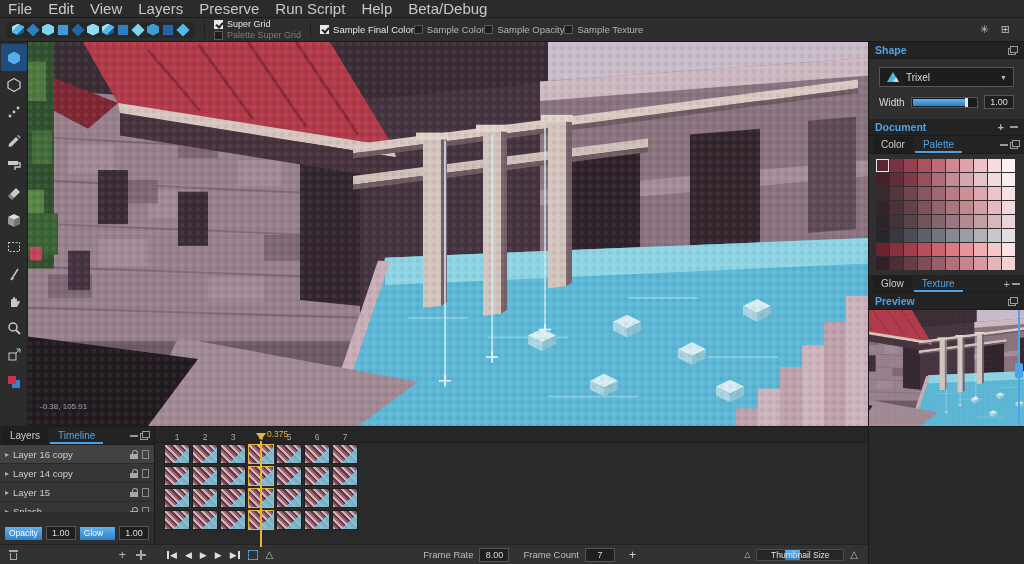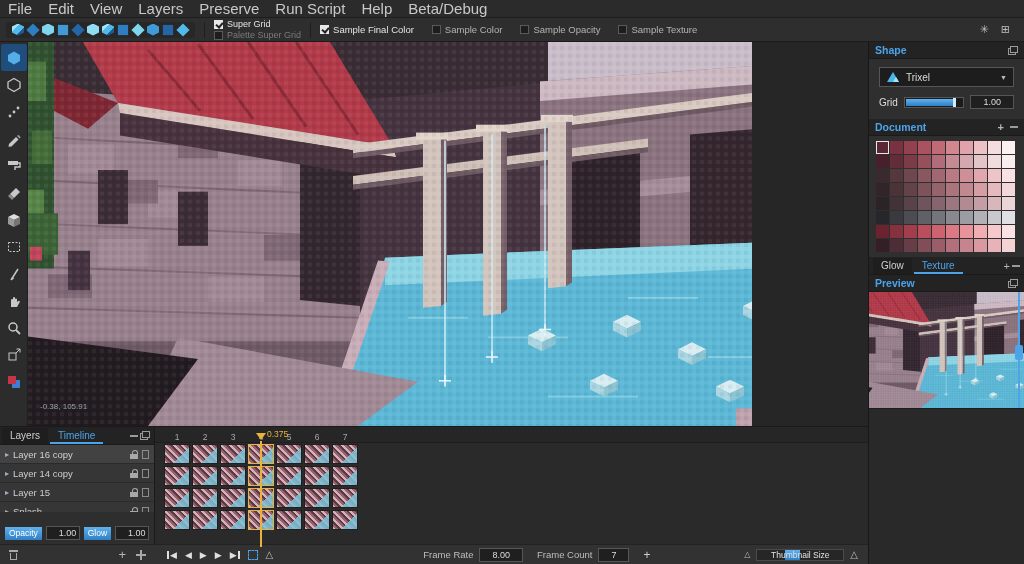--- a/index.html
+++ b/index.html
@@ -22,32 +22,32 @@
   .preset.square { transform:scale(.85); }
   .vsep { width:1px; height:16px; background:#1e1e1e; margin:0 9px; }
   .chk { display:flex; align-items:center; gap:4px; font-size:9.5px; color:#b4b4b4; white-space:nowrap; cursor:default; }
   .chk .box { width:9px; height:9px; background:#1d1d1d; border:1px solid #5a5a5a; position:relative; flex:0 0 auto; }
   .chk.on .box { background:#e8e8e8; border-color:#e8e8e8; }
   .chk.on .box::after { content:""; position:absolute; left:2px; top:0px; width:3px; height:5px; border:solid #222; border-width:0 2px 2px 0; transform:rotate(40deg); }
   .chk.on { color:#e4e4e4; }
   .chk.dim { color:#7a7a7a; }
   .gridstack { display:flex; flex-direction:column; gap:1px; }
   .gridstack .chk { font-size:9px; }
-  .samples { display:flex; gap:18px; align-items:center; }
+  .samples { display:flex; align-items:center; }
   .tb-right { margin-left:auto; display:flex; gap:12px; align-items:center; padding-right:8px; }
   .tb-right .gl { font-size:11px; color:#bdbdbd; }
 
   
   .toolstrip { position:absolute; left:0; top:42px; width:28px; height:384px; background:#2c2c2c; border-right:1px solid #202020; display:flex; flex-direction:column; align-items:center; padding-top:2px; }
   .tool { width:26px; height:27px; display:flex; align-items:center; justify-content:center; border-radius:2px; }
   .tool.active { background:#1f4e7d; }
   .tool svg { display:block; }
 
   
-  .canvas { position:absolute; left:28px; top:42px; width:724px; height:384px; background:#6e5a66; overflow:hidden; }
+  .canvas { position:absolute; left:28px; top:42px; width:840px; height:384px; background:#6e5a66; overflow:hidden; }
   .canvas-status { position:absolute; left:12px; bottom:14px; font-size:8px; line-height:10px; color:#97a0aa; }
 
   
   .rpanel { position:absolute; left:868px; top:42px; width:156px; height:522px; background:#2f2f2f; border-left:1px solid #181818; display:flex; flex-direction:column; }
   .phead { height:17px; display:flex; align-items:center; padding:0 6px; background:#232323; color:#4da3e8; font-size:10.5px; font-weight:bold; border-bottom:1px solid #1a1a1a; gap:6px; }
   .phead .sp { flex:1; }
   .ptabs { height:18px; display:flex; align-items:center; background:#232323; padding:0 4px; gap:2px; border-bottom:1px solid #1a1a1a; }
   .ptab { font-size:10px; color:#cfcfcf; padding:2px 8px 3px; background:#1e1e1e; }
   .ptab.blue { background:transparent; color:#4da3e8; border-bottom:2px solid #4da3e8; padding-bottom:1px; }
   .ic-minus { width:8px; height:2px; background:#9a9a9a; display:inline-block; }
@@ -55,21 +55,21 @@
   .ic-float { position:relative; width:10px; height:9px; display:inline-block; }
   .ic-float::before { content:""; position:absolute; left:0; bottom:0; width:6px; height:5px; border:1px solid #9a9a9a; }
   .ic-float::after { content:""; position:absolute; right:0; top:0; width:6px; height:5px; border:1px solid #9a9a9a; background:#232323; }
   .dropdown { display:flex; align-items:center; gap:6px; background:#1d1d1d; border:1px solid #565656; height:20px; padding:0 6px; margin:8px 10px 6px; color:#dcdcdc; font-size:10px; }
   .dropdown .caret { margin-left:auto; font-size:7px; color:#bbb; }
   .widthrow { display:flex; align-items:center; gap:6px; padding:2px 10px 10px; }
   .widthrow .wlabel { font-size:10px; color:#ddd; }
   .slider { flex:1; height:11px; background:#1b1b1b; border:1px solid #565656; position:relative; }
   .slider .fill { position:absolute; left:1px; top:1px; bottom:1px; background:linear-gradient(#5fb2ee,#2f7fc5); }
   .slider .handle { position:absolute; top:0; bottom:0; width:3px; background:#d4e9fa; }
-  .valbox { background:#1f1f1f; border:1px solid #565656; color:#ddd; font-size:9px; padding:1px 12px; min-width:30px; text-align:center; }
+  .valbox { background:#1f1f1f; border:1px solid #565656; color:#ddd; font-size:9px; padding:1px 5px; min-width:30px; text-align:center; }
   .palette-grid { display:grid; grid-template-columns:repeat(10,13px); gap:1px; padding:5px 7px; }
   .swatch { width:13px; height:13px; display:inline-block; }
   .swatch.sel { outline:1px solid #e8e8e8; outline-offset:-1px; }
   .autofill { display:flex; align-items:center; height:18px; padding:0 8px; gap:6px; border-top:1px solid #262626; }
   .autofill .icons { margin-left:auto; display:flex; gap:8px; align-items:center; }
   .gear { font-size:11px; color:#b5b5b5; line-height:10px; }
   .ic-trash { position:relative; width:9px; height:10px; display:inline-block; }
   .ic-trash::before { content:""; position:absolute; top:3px; left:1px; right:1px; bottom:0; border:1px solid #a8a8a8; border-top:none; }
   .ic-trash::after { content:""; position:absolute; top:0; left:0; right:0; height:2px; background:#a8a8a8; }
   .preview-wrap { position:relative; width:156px; height:116px; background:#1c1c1c; overflow:hidden; }
@@ -415,32 +415,39 @@
     </div>
     <div class="dropdown">
       <svg width="14" height="14" viewBox="0 0 14 14">
           <polygon points="1,12 7,2 13,12" fill="#4db6e8"></polygon>
           <polygon points="7,12 10,7 13,12" fill="#a8e2f5"></polygon>
         </svg>
       <span>Trixel</span>
       <span class="caret">▼</span>
     </div>
     <div class="widthrow">
-      <span class="wlabel">Grid</span>
+      <span class="wlabel">Width</span>
       <span class="slider">
         <span class="fill" id="width-fill" style="width: 85%;"></span>
         <span class="handle" id="width-handle" style="left: calc(85% - 2px);"></span>
       </span>
       <span class="valbox">1.00</span>
     </div>
     <div class="phead">
       <span>Document</span>
       <span class="sp"></span>
       <span class="ic-plus">+</span>
       <span class="ic-minus"></span>
+    </div>
+    <div class="ptabs">
+      <span class="ptab">Color</span>
+      <span class="ptab blue">Palette</span>
+      <span class="sp" style="flex:1"></span>
+      <span class="ic-minus"></span>
+      <span class="ic-float"></span>
     </div>
     <div class="palette-grid" id="palette-grid">
         <span class="swatch sel" style="background:#5c2735"></span>
         <span class="swatch " style="background:#7a3242"></span>
         <span class="swatch " style="background:#93404f"></span>
         <span class="swatch " style="background:#aa525f"></span>
         <span class="swatch " style="background:#bf6a74"></span>
         <span class="swatch " style="background:#d28690"></span>
         <span class="swatch " style="background:#e1a3ab"></span>
         <span class="swatch " style="background:#edc1c6"></span>

